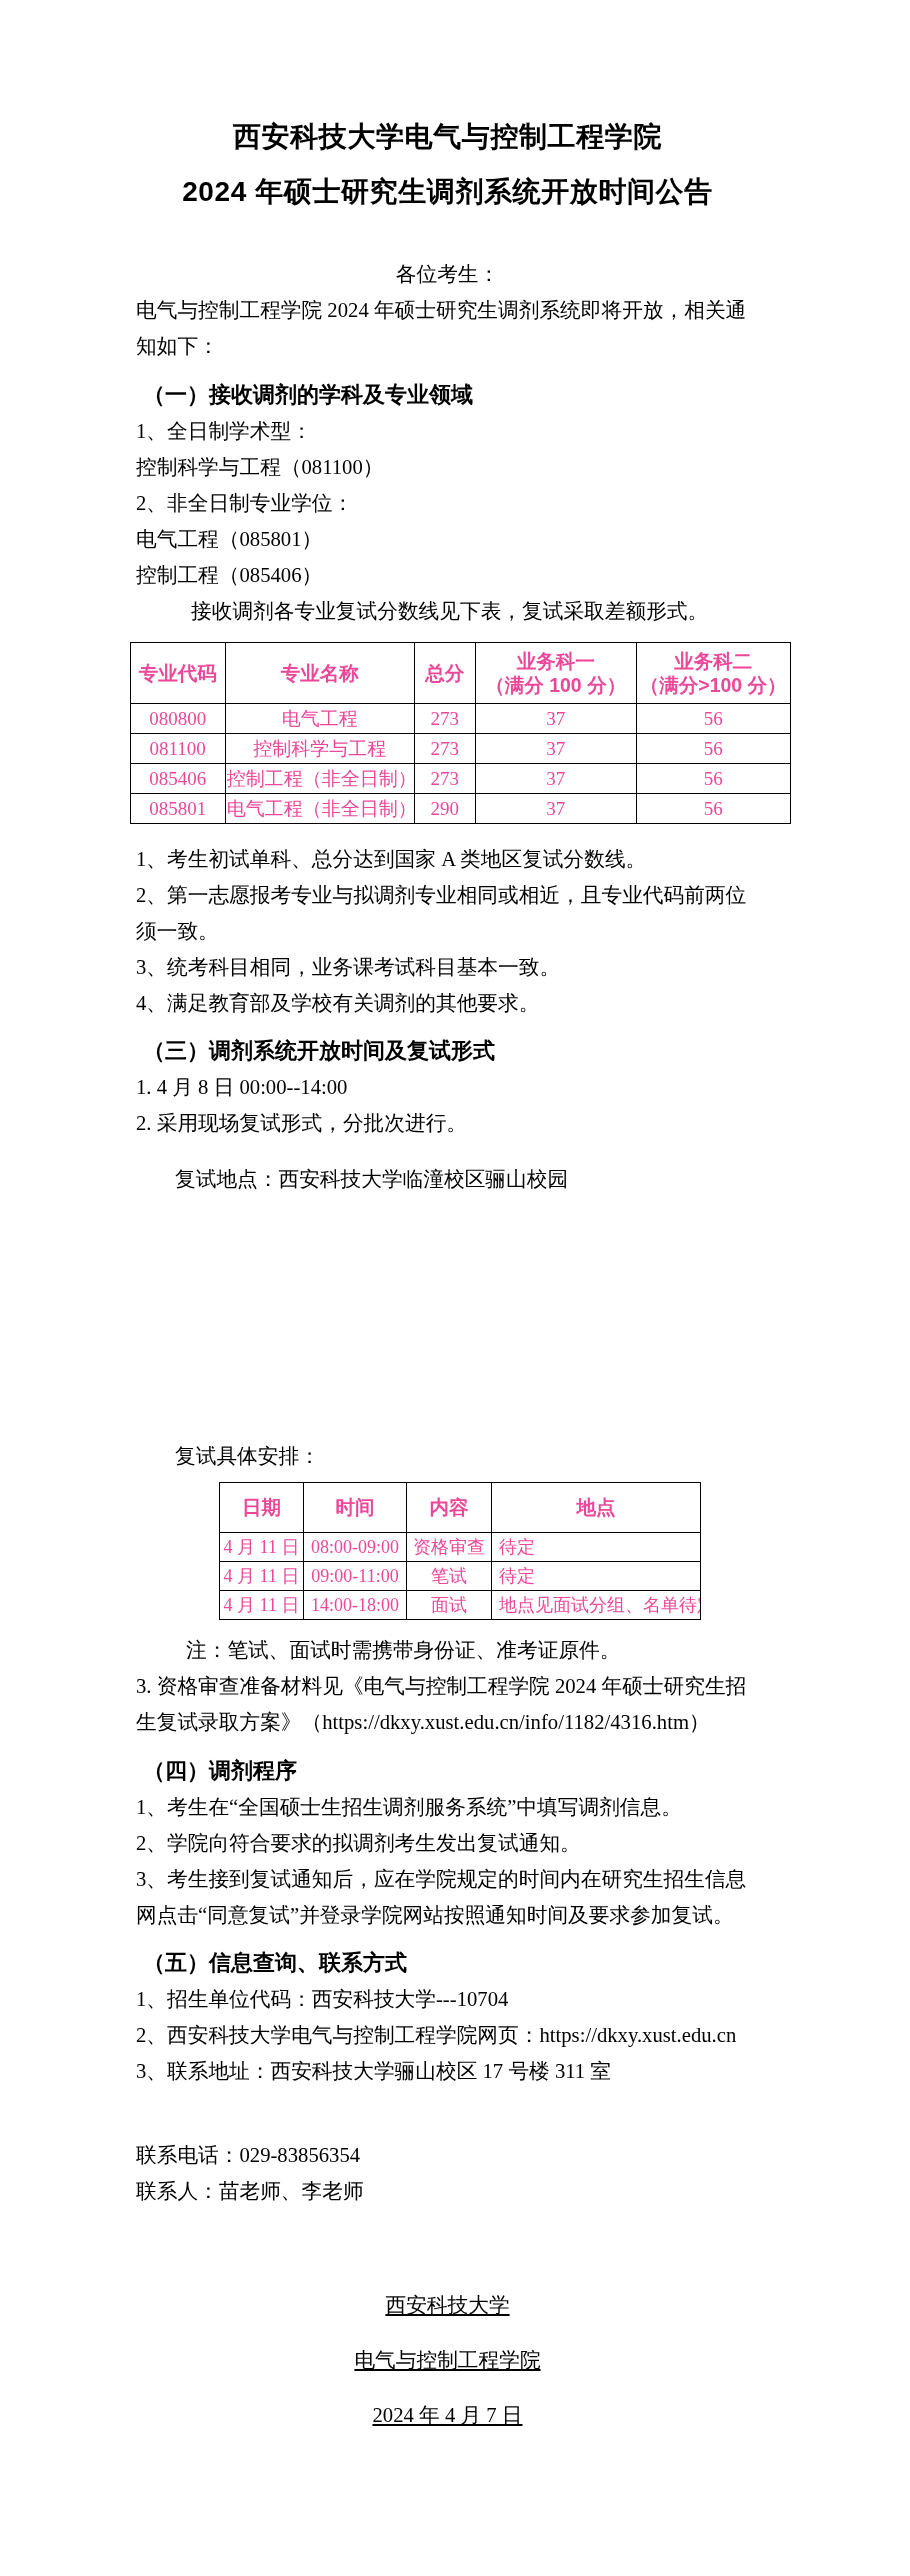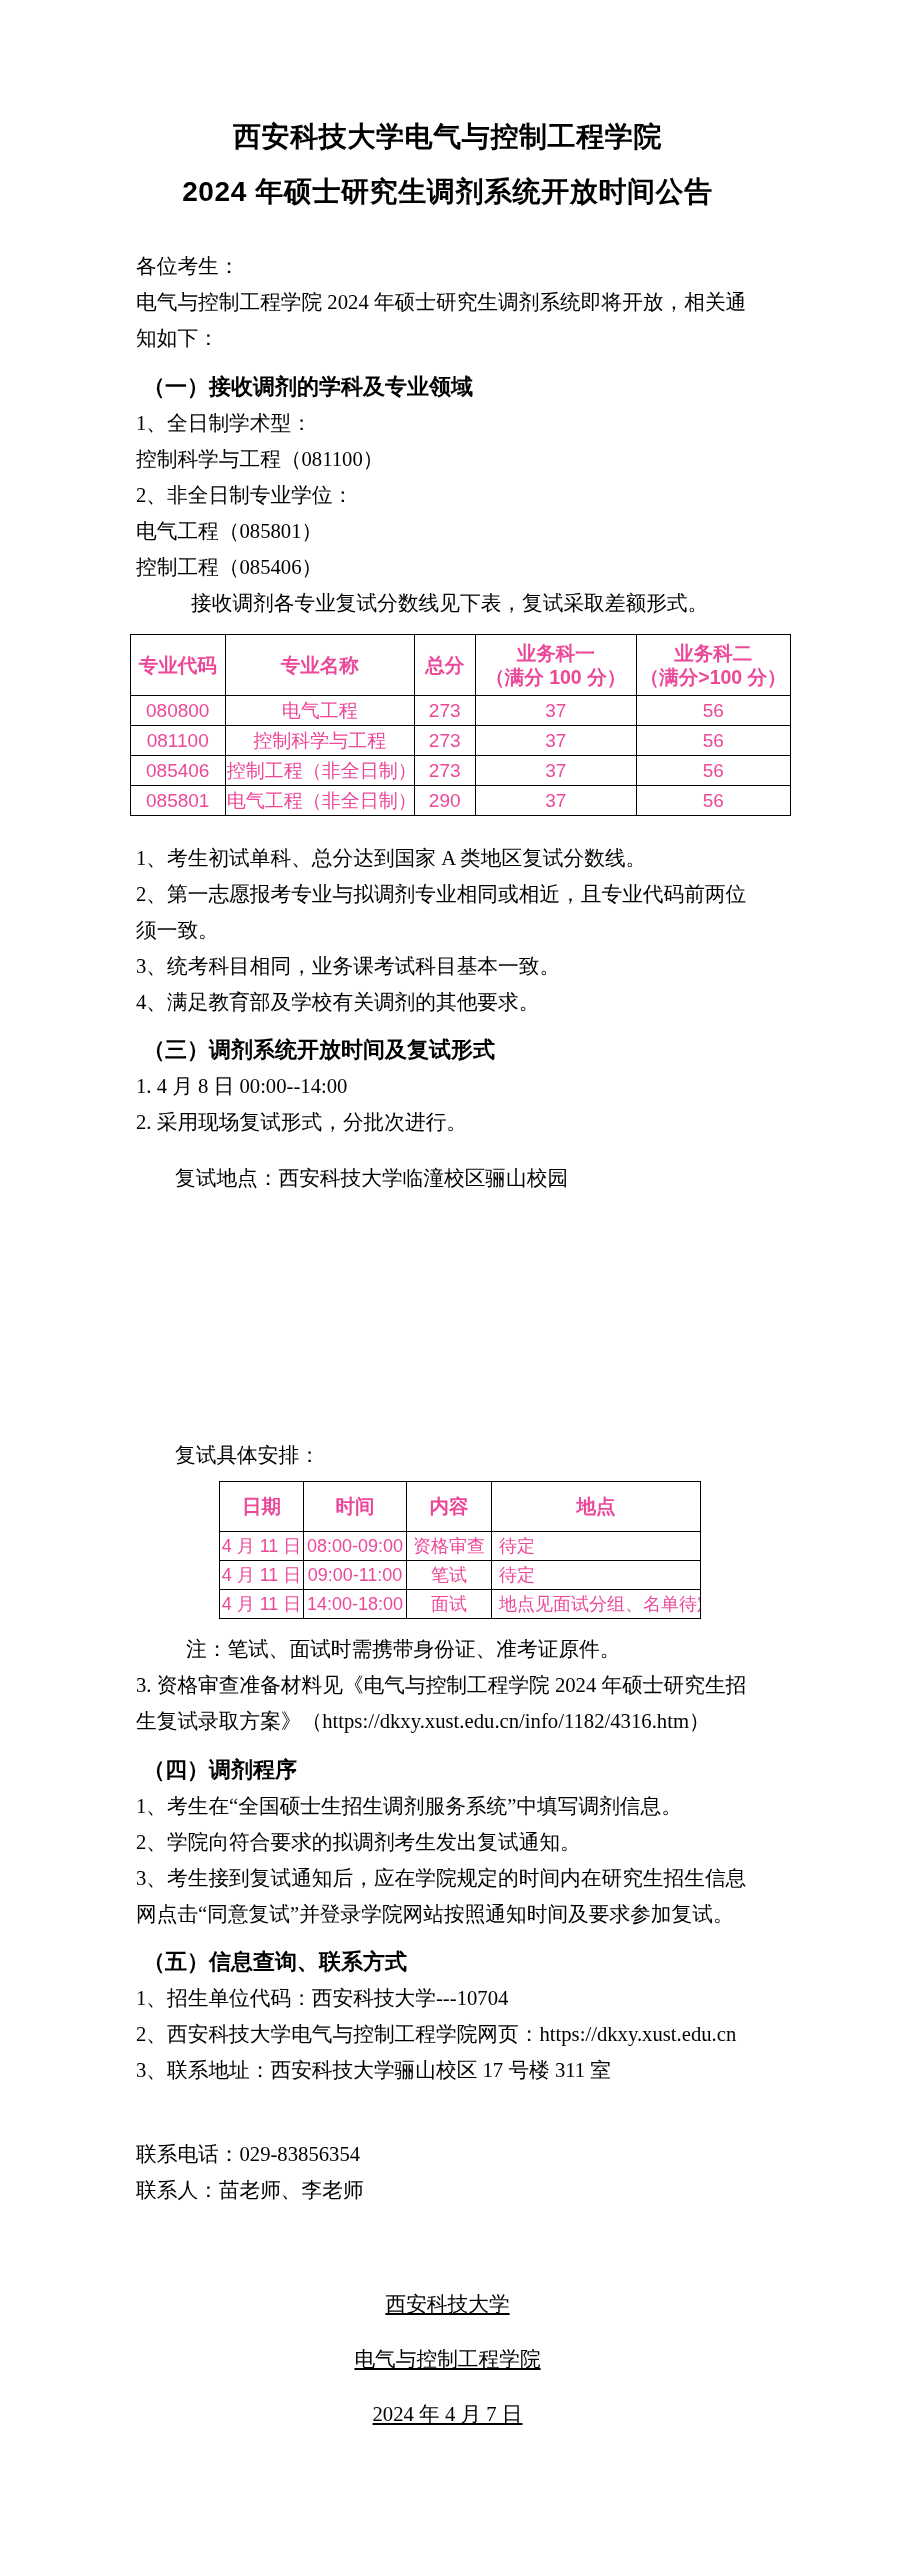--- a/index.html
+++ b/index.html
@@ -17,48 +17,48 @@
   }
   .title {
     font-family: "Liberation Sans", "DejaVu Sans", sans-serif;
     font-weight: 700;
     font-size: 28px;
     line-height: 55px;
     text-align: center;
     letter-spacing: 0.6px;
   }
   .para { margin: 0; line-height: 36px; }
-  .salutation { margin-top: 29px; }
+  .salutation { margin-top: 37px; text-align: center; }
   .heading {
     font-family: "Liberation Sans", "DejaVu Sans", sans-serif;
     font-weight: 700;
     font-size: 22px;
     line-height: 36px;
     margin: 12.6px 0 0 6.9px;
   }
   .indent-96 { padding-left: 55px; }
   .indent-88 { padding-left: 50px; }
   .indent-68 { padding-left: 39px; margin-top: 20px; }
-  .mt20 { margin-top: 24px; }
+  .mt20 { margin-top: 17px; }
   .mt22 { margin-top: 12.6px; }
   .blank-before { margin-top: 48px; }
   .big-gap-before { margin-top: 241px; }
 
   table { border-collapse: collapse; table-layout: fixed; text-align: center; color: #ec4899; }
   th, td { border: 1.1px solid #000; }
   table { border: 1.7px solid #000; }
   thead th { border-bottom: 1.7px solid #000; }
   th {
     font-family: "Liberation Sans", "DejaVu Sans", sans-serif;
     font-weight: 700;
     font-size: 19.5px;
     line-height: 24px;
     padding: 5.7px 0;
   }
-  td { font-family: Liberation Sans, sans-serif; white-space: nowrap; overflow: hidden; }
+  td { font-family: Liberation Serif, serif; white-space: nowrap; overflow: hidden; }
 
   .score-table { width: 660px; margin: 13.8px 0 10.3px -6.3px; }
   .score-table col.c1 { width: 95px; }
   .score-table col.c2 { width: 189px; }
   .score-table col.c3 { width: 61px; }
   .score-table col.c4 { width: 161px; }
   .score-table col.c5 { width: 154px; }
   .score-table td { font-size: 19px; line-height: 27px; }
 
   .schedule-table { width: 482px; margin: 8px 0 0 83px; padding-left: 31px; }

